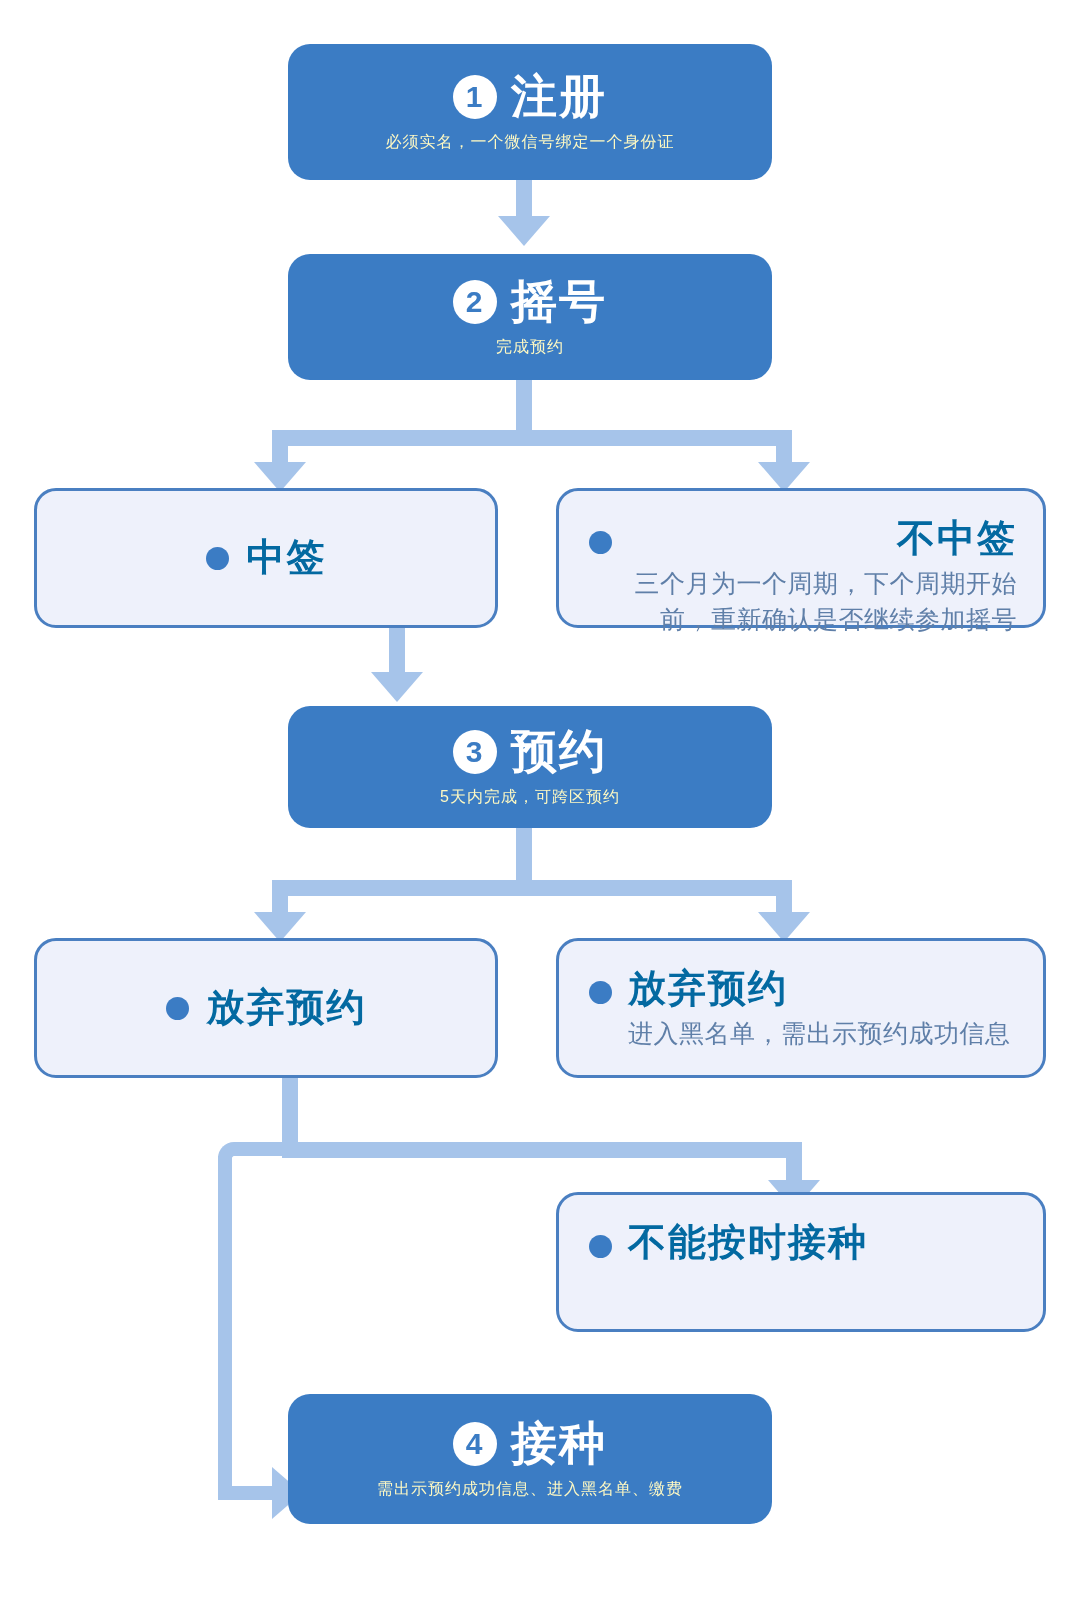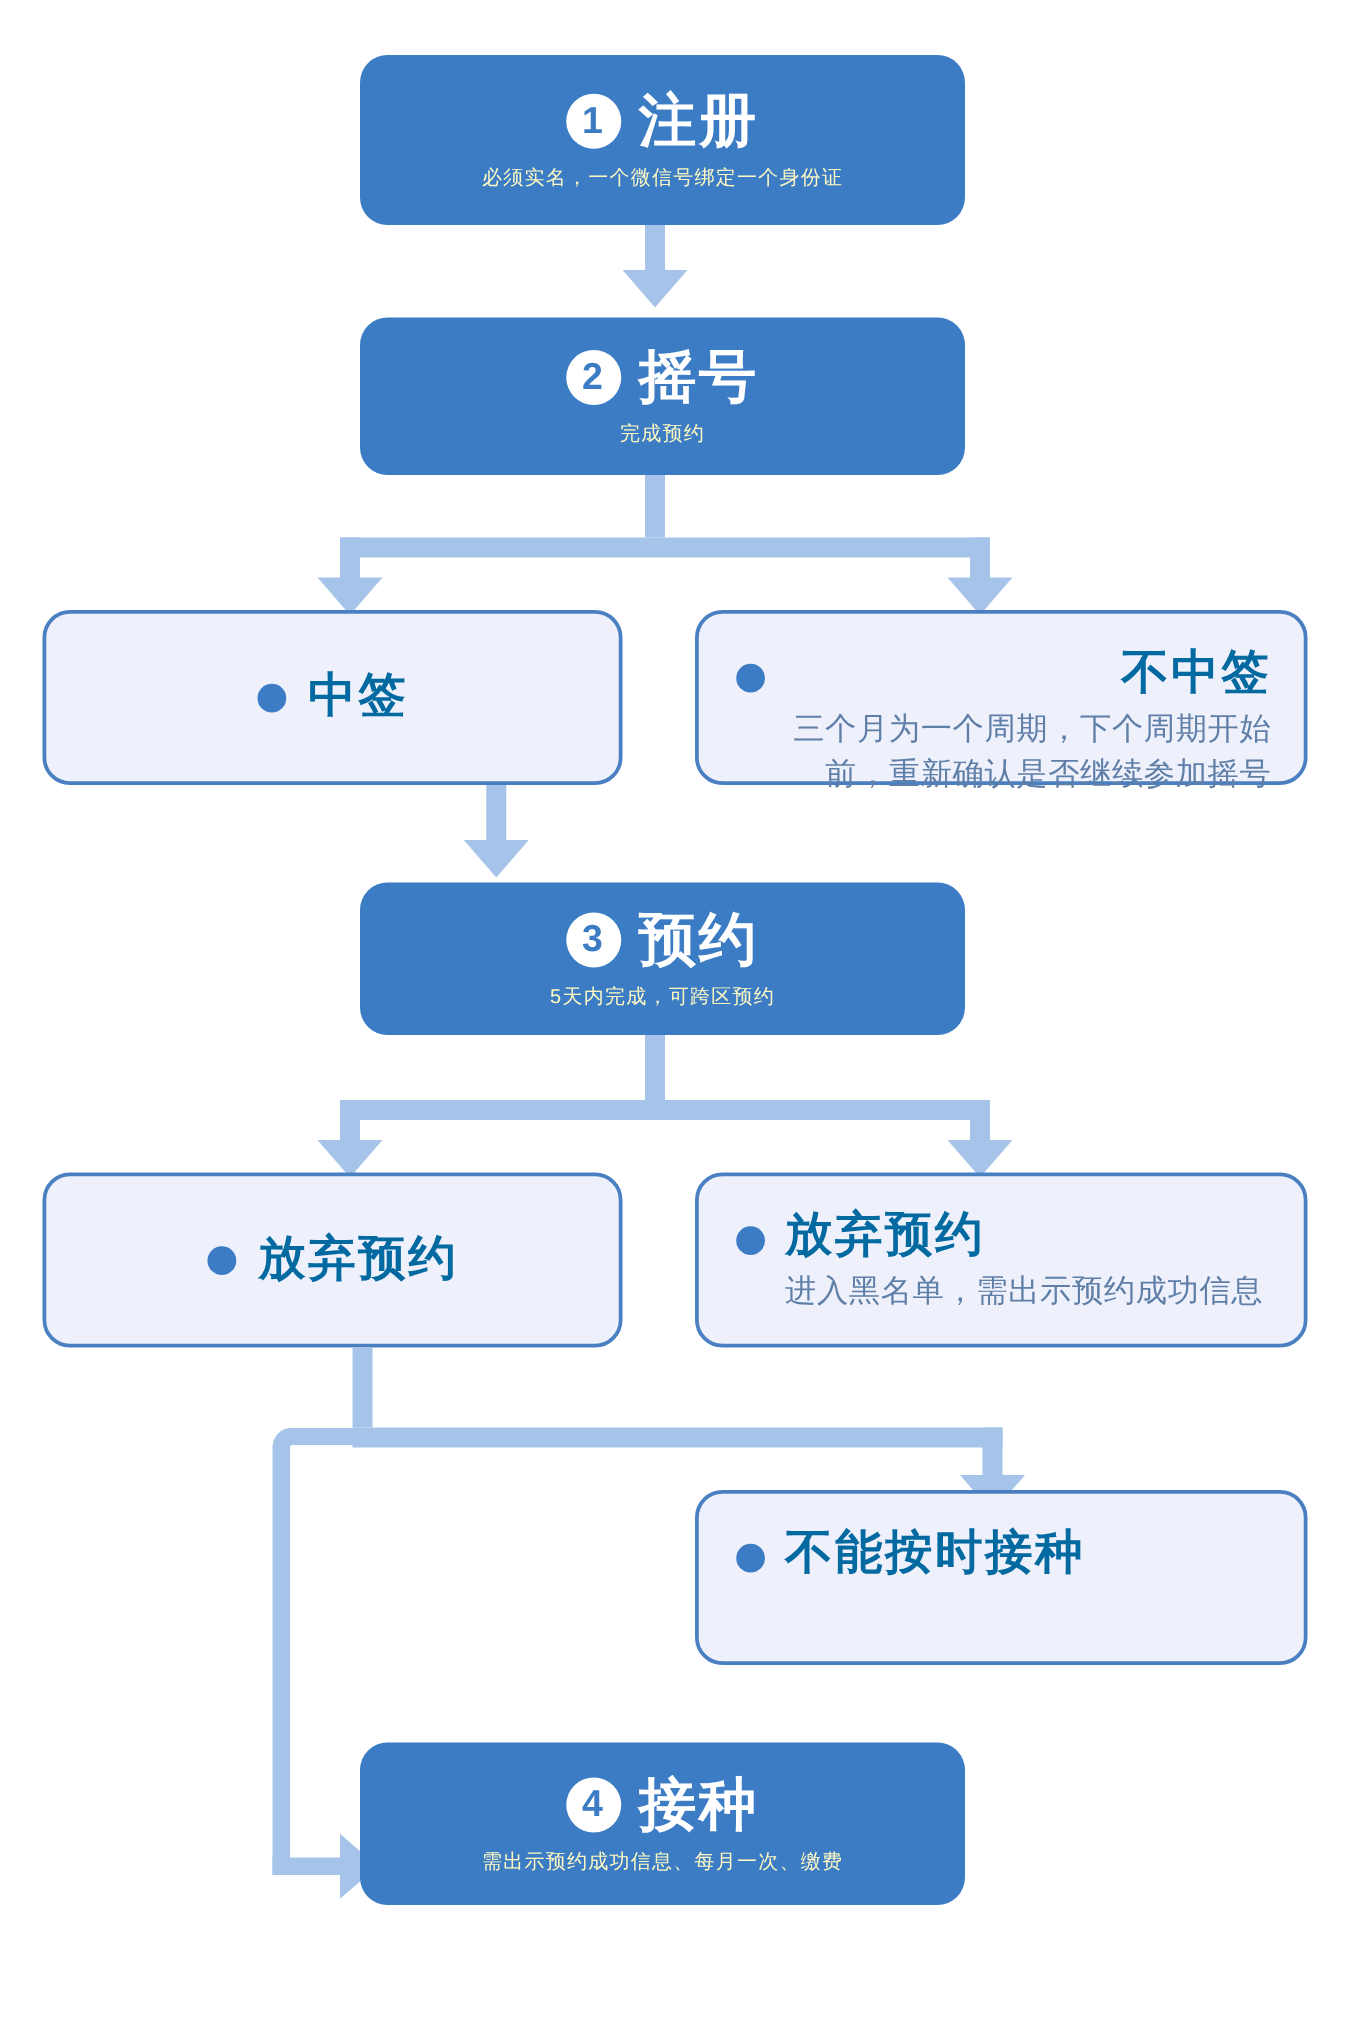--- a/index.html
+++ b/index.html
@@ -238,16 +238,16 @@
         <span class="branch-title">不能按时接种</span>
       </span>
     </div>
   </div>
 
   <div class="node primary" style="left:288px; top:1394px; width:484px; height:130px;">
     <div class="step-title">
       <span class="step-num">4</span>
       <span>接种</span>
     </div>
-    <div class="step-sub">需出示预约成功信息、每月一次、缴费</div>
+    <div class="step-sub">需出示预约成功信息、进入黑名单、缴费</div>
   </div>
 
 </div>
 
 </body></html>

